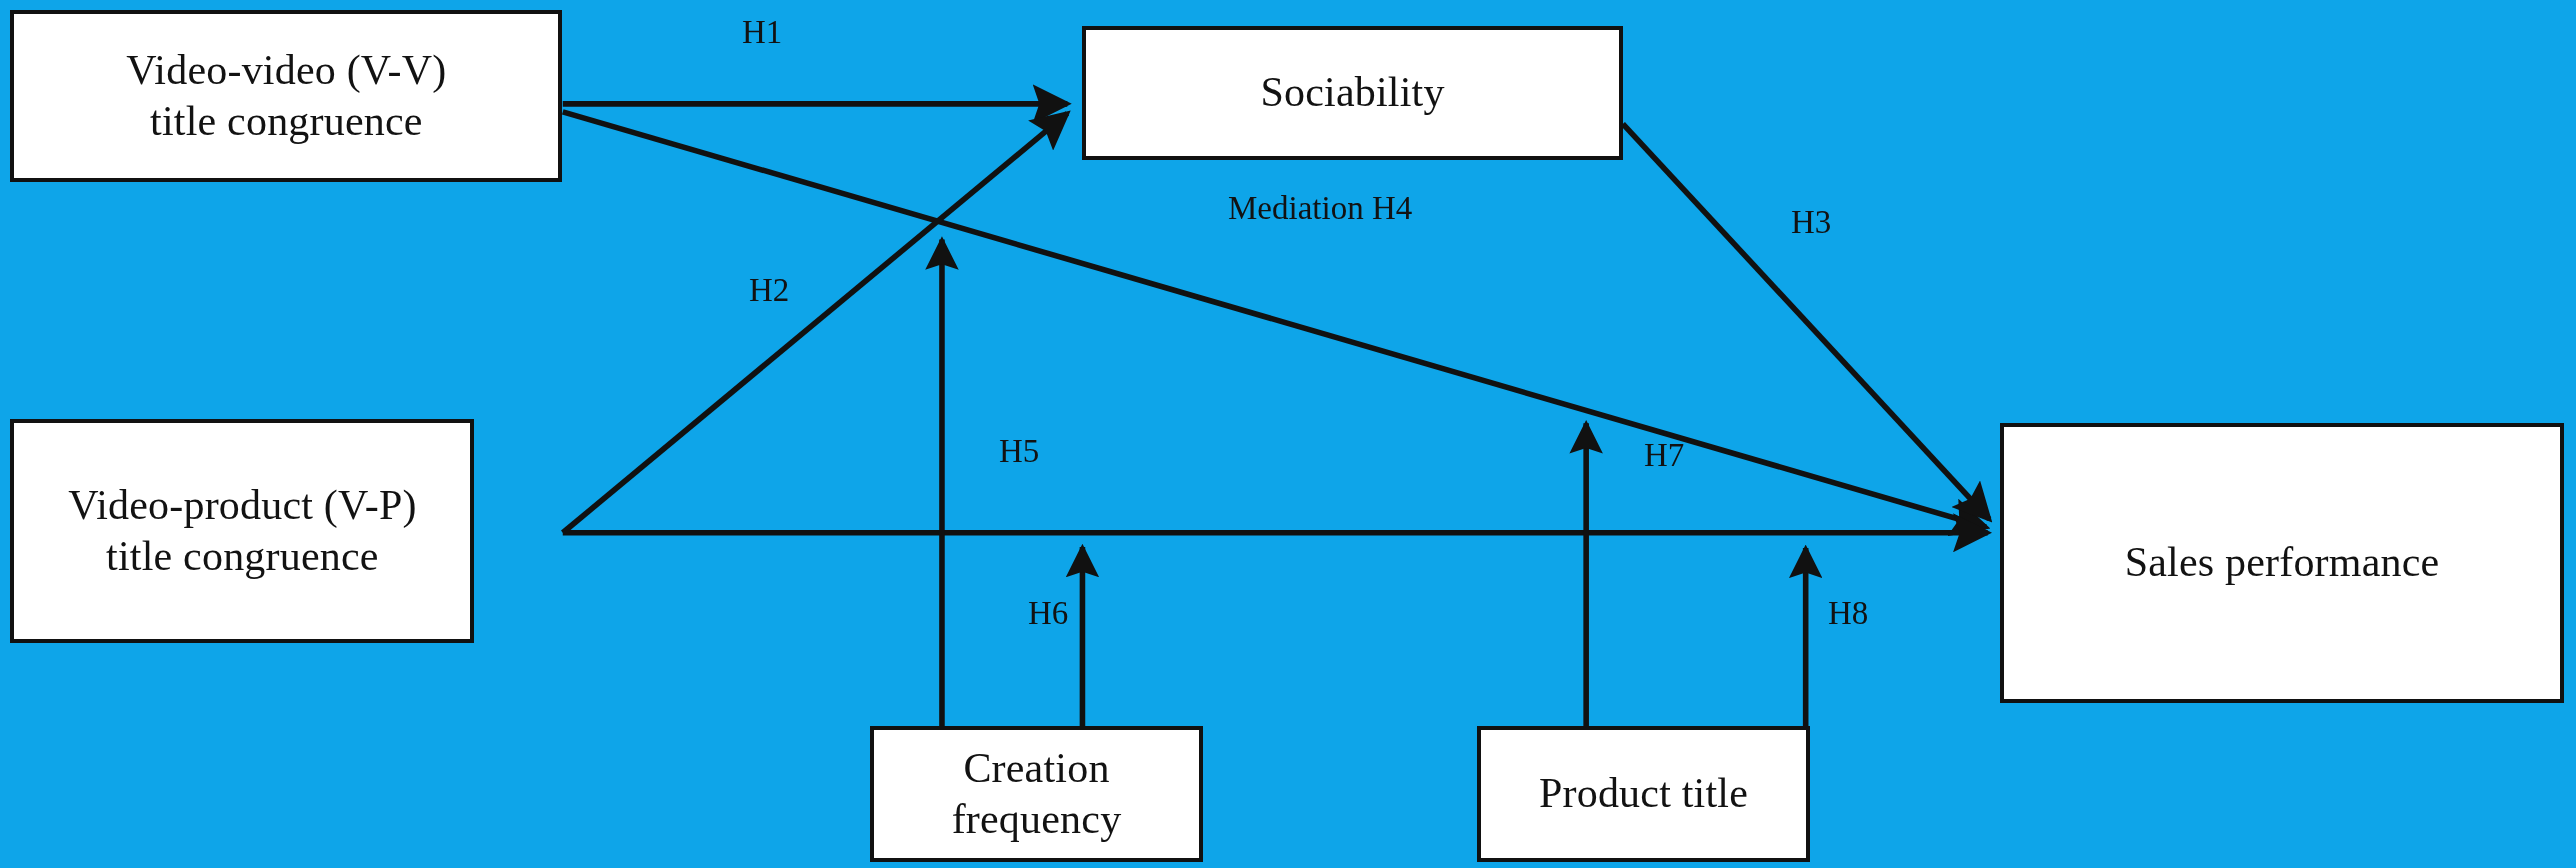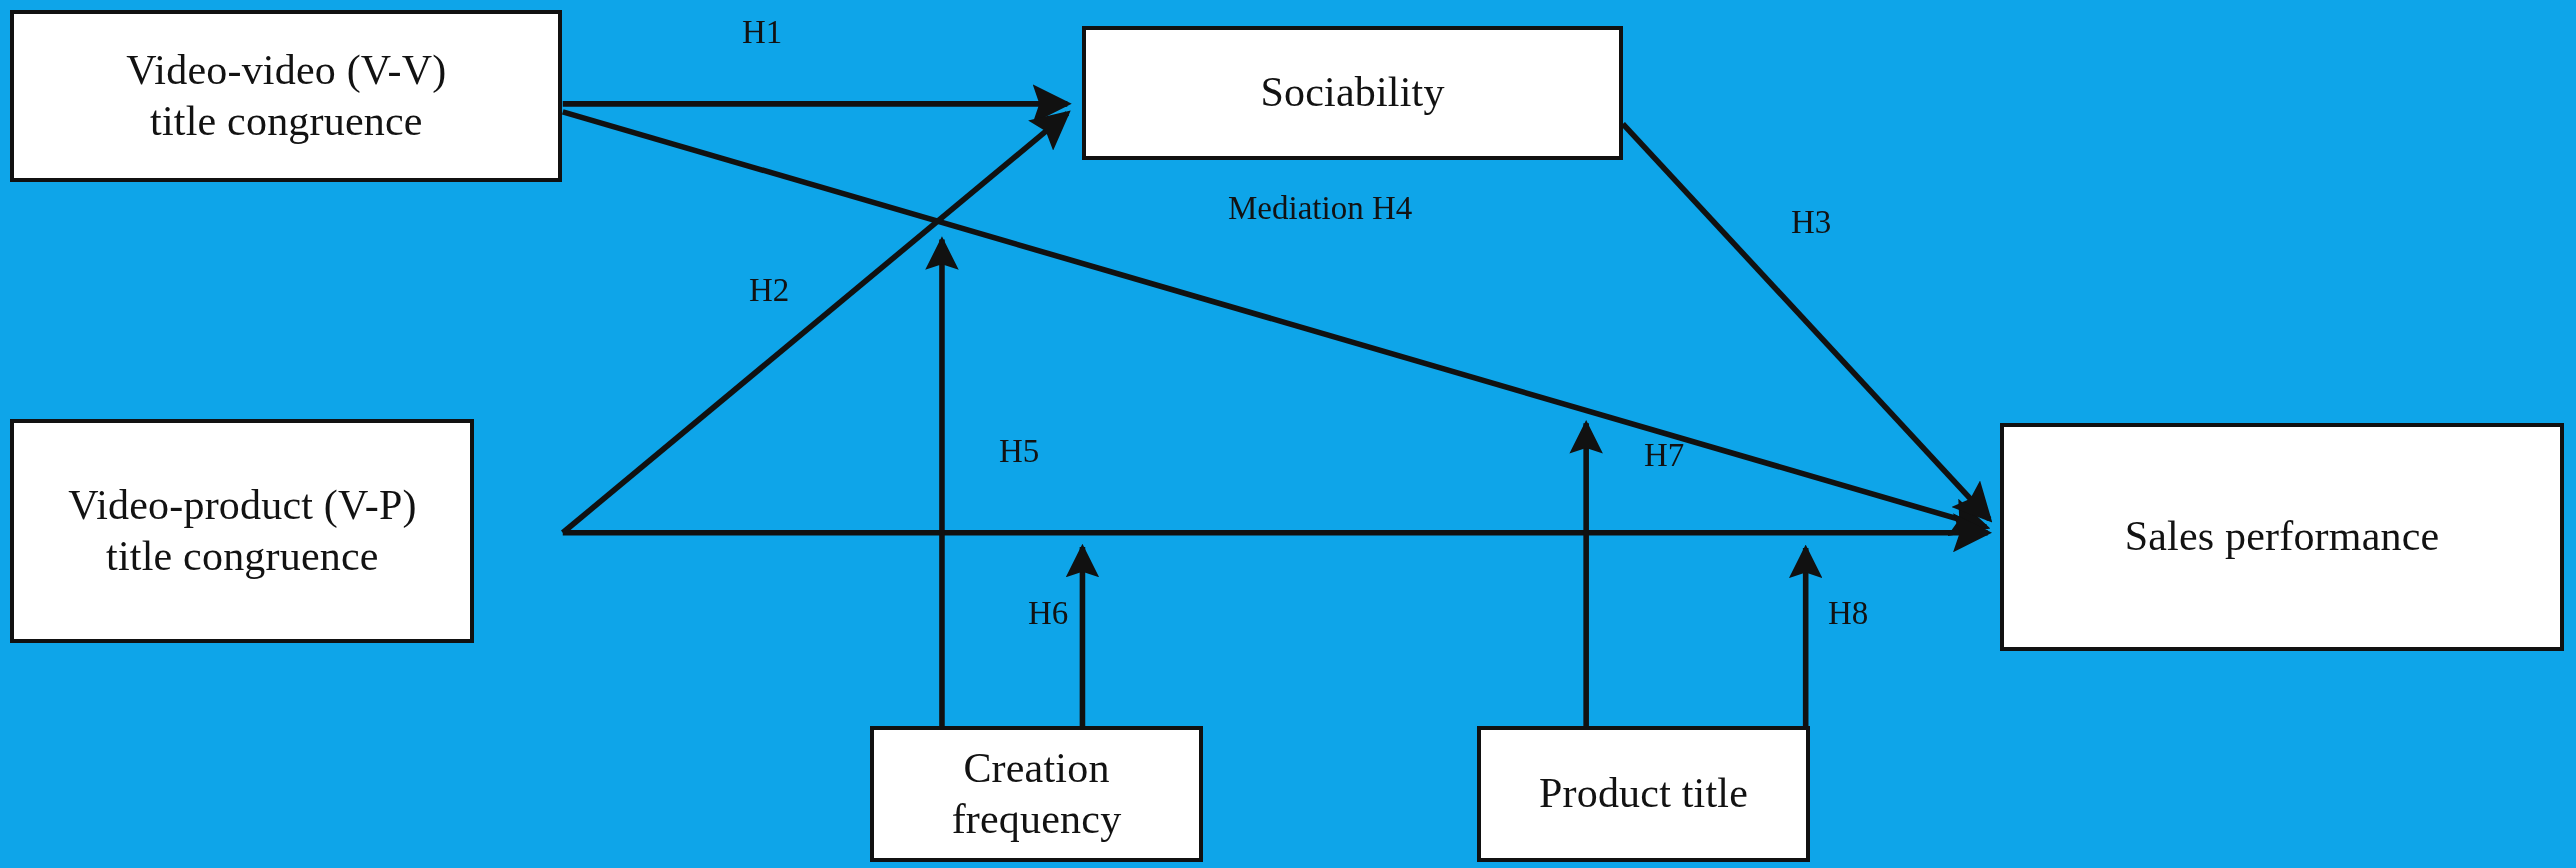--- a/index.html
+++ b/index.html
@@ -90,21 +90,21 @@
 
   <div class="node" style="left:10.4px; top:419px; width:464px; height:224px;">
     <span class="node-label">Video-product (V-P)
 title congruence</span>
   </div>
 
   <div class="node" style="left:1082px; top:25.5px; width:541px; height:134px;">
     <span class="node-label">Sociability</span>
   </div>
 
-  <div class="node" style="left:2000px; top:423px; width:564px; height:228px;">
+  <div class="node" style="left:2000px; top:423px; width:564px; height:280px;">
     <span class="node-label">Sales performance</span>
   </div>
 
   <div class="node" style="left:870px; top:726px; width:333px; height:136px;">
     <span class="node-label">Creation frequency</span>
   </div>
 
   <div class="node" style="left:1477px; top:726px; width:333px; height:136px;">
     <span class="node-label">Product title</span>
   </div>

